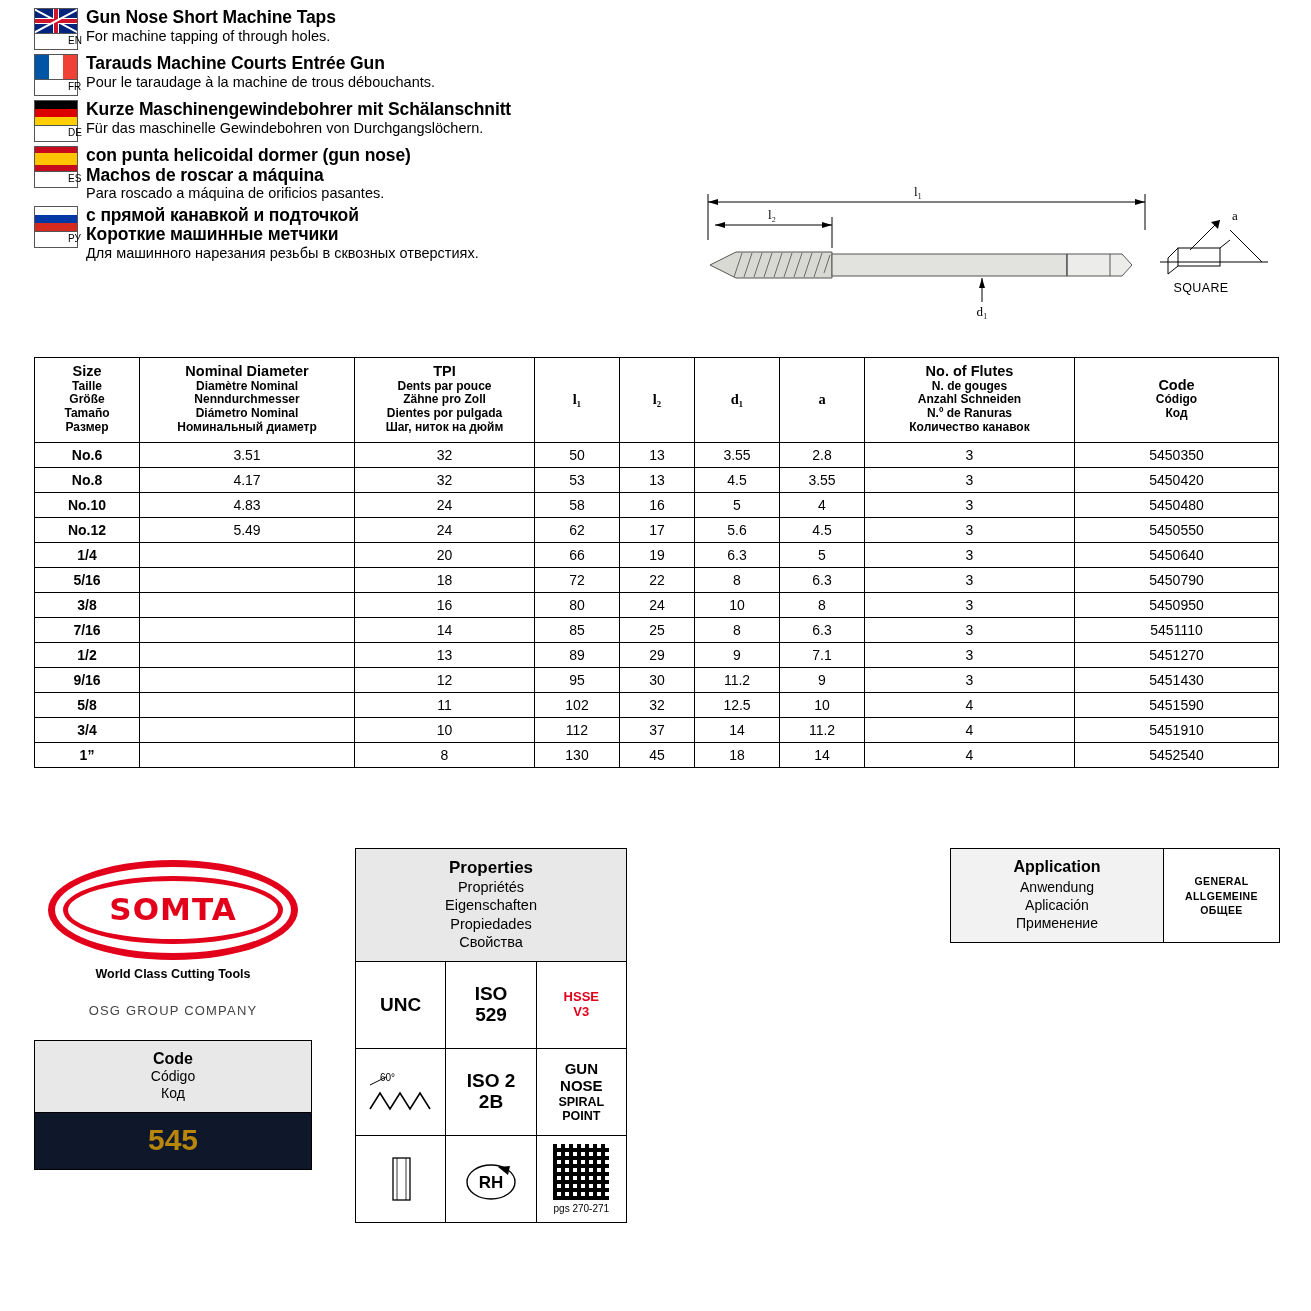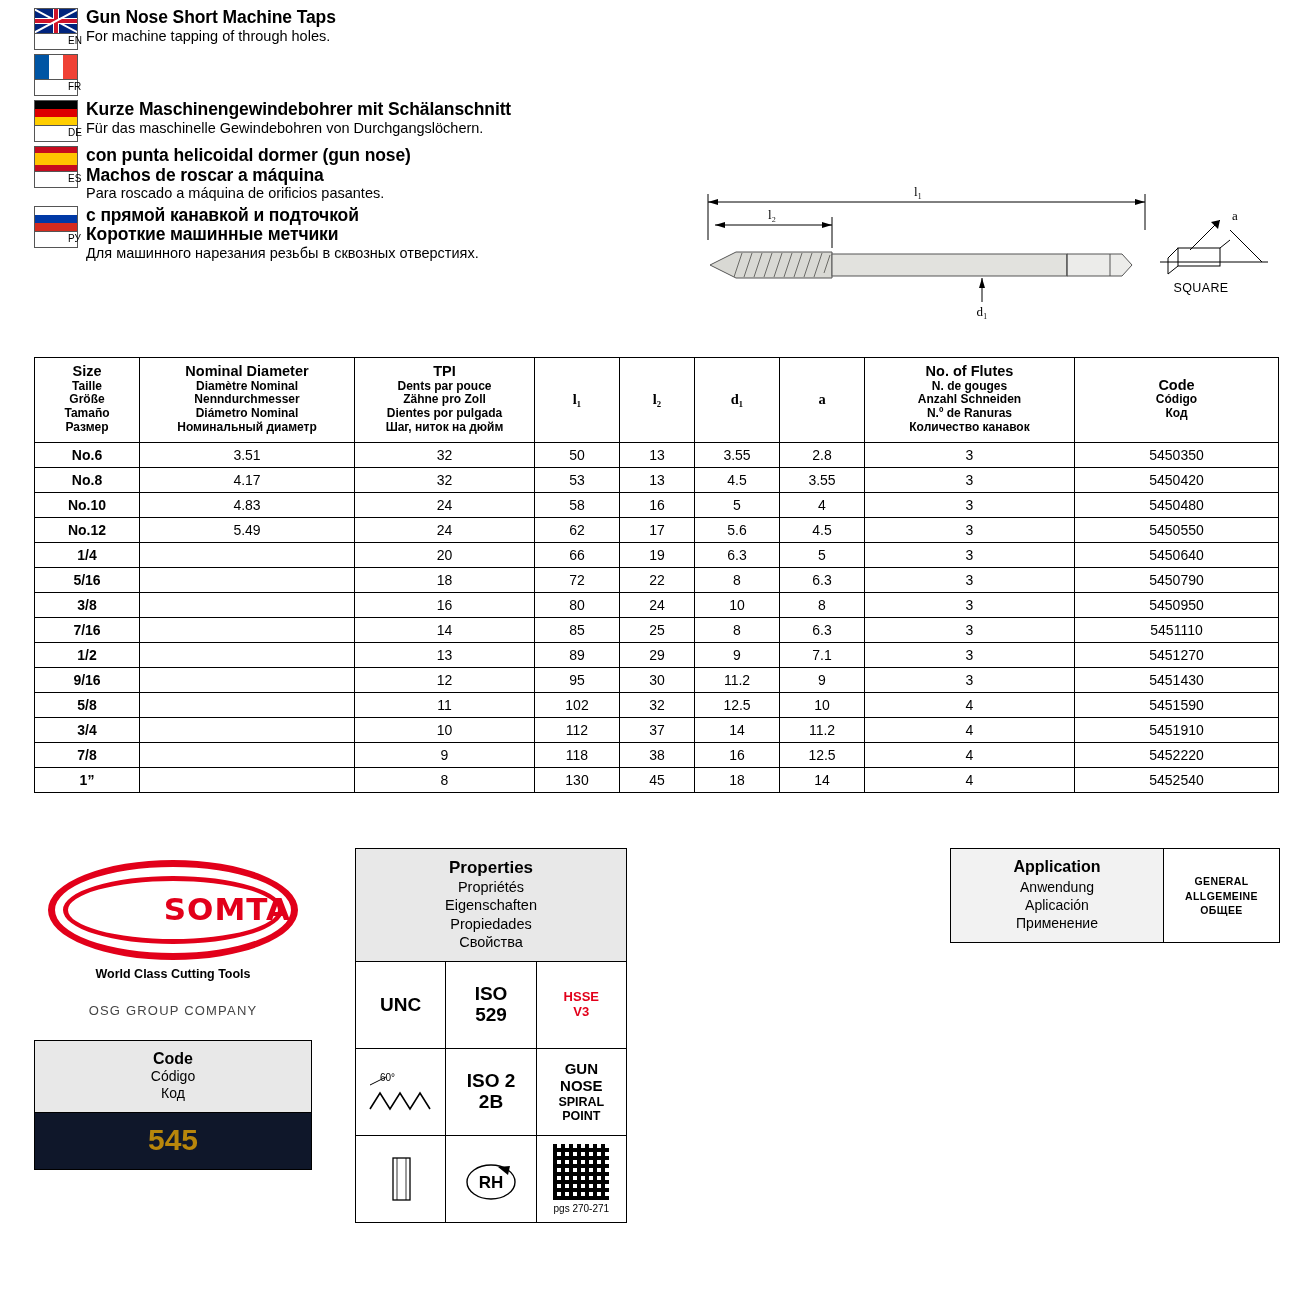--- a/index.html
+++ b/index.html
@@ -173,21 +173,21 @@
     content: "";
     position: absolute;
     left: 8px; top: 9px; right: 8px; bottom: 9px;
     border-radius: 50%;
     border: 5px solid #e2001a;
   }
   .somta-word {
     position: absolute;
     left: 0; right: 0; top: 50%;
     transform: translateY(-52%);
-    text-align: right;
+    text-align: center;
     font-size: 31px;
     font-weight: bold;
     color: #e2001a;
     letter-spacing: 1px;
     font-family: "DejaVu Sans", sans-serif;
   }
   .somta-tag {
     text-align: center;
     font-size: 12.5px;
     font-weight: bold;
@@ -332,20 +332,24 @@
   </div>
 
   <div class="lang-row">
     <div class="flag-box">
       <div class="flag flag-fr">
         <span class="b"></span>
           <span class="w"></span>
           <span class="r"></span>
       </div>
       <div class="flag-code">FR</div>
+    </div>
+    <div class="lang-text">
+      <div class="lang-title">Tarauds Machine Courts Entrée Gun</div>
+      <div class="lang-sub">Pour le taraudage à la machine de trous débouchants.</div>
     </div>
   </div>
 
   <div class="lang-row">
     <div class="flag-box">
       <div class="flag flag-de">
         <span class="k"></span>
           <span class="r"></span>
           <span class="g"></span>
       </div>
@@ -628,31 +632,20 @@
       <td></td>
       <td>10</td>
       <td>112</td>
       <td>37</td>
       <td>14</td>
       <td>11.2</td>
       <td>4</td>
       <td>5451910</td>
     </tr>
     <tr>
-      <td class="sz">7/8</td>
-      <td></td>
-      <td>9</td>
-      <td>118</td>
-      <td>38</td>
-      <td>16</td>
-      <td>12.5</td>
-      <td>4</td>
-      <td>5452220</td>
-    </tr>
-    <tr>
       <td class="sz">1”</td>
       <td></td>
       <td>8</td>
       <td>130</td>
       <td>45</td>
       <td>18</td>
       <td>14</td>
       <td>4</td>
       <td>5452540</td>
     </tr>

